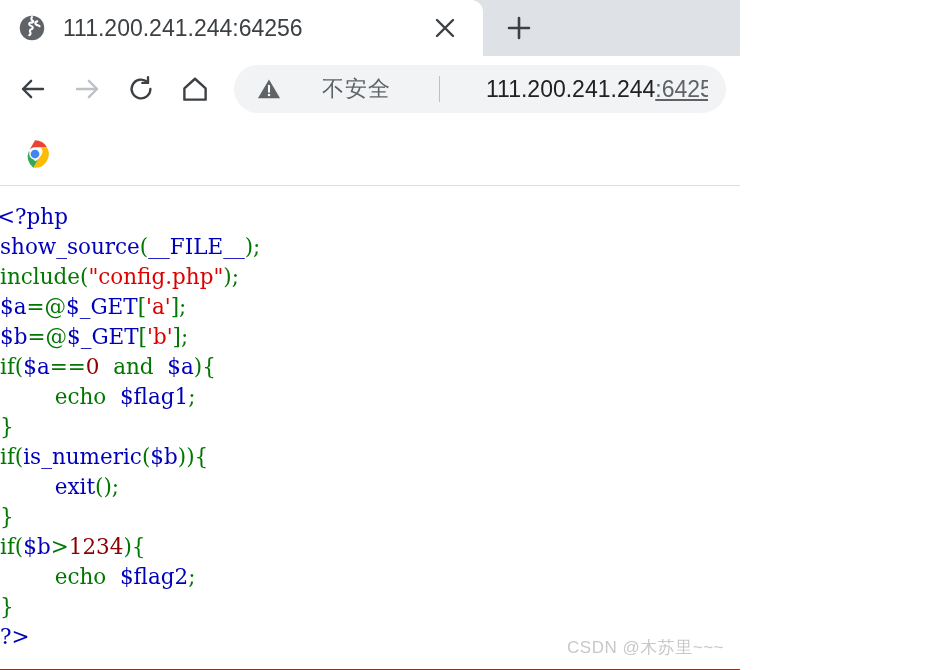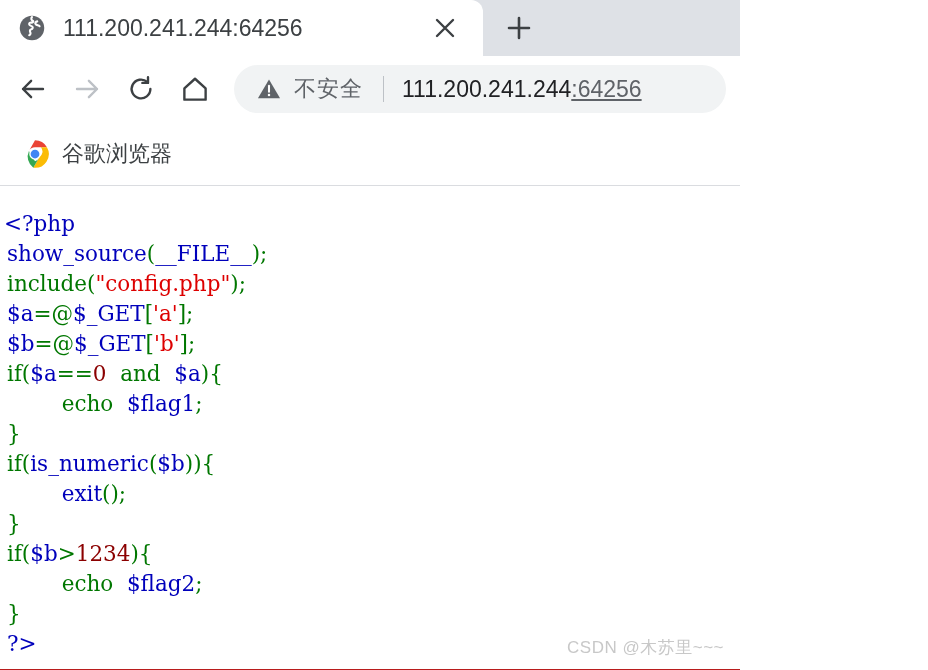--- a/index.html
+++ b/index.html
@@ -87,20 +87,21 @@
     flex: 1 1 auto;
     height: 48px;
     margin-left: 12px;
     background: #f1f3f4;
     border-radius: 24px;
     display: flex;
     align-items: center;
     padding: 0 18px 0 22px;
     min-width: 0;
     cursor: text;
+    gap: 28px;
   }
   .warn-icon { flex:0 0 26px; margin-right: 12px; display:flex; align-items:center;}
   .notsecure {
     font-size: 22px;
     color: #5f6368;
     white-space: nowrap;
     letter-spacing: 1px;
   }
   .vdiv {
     width: 1px; height: 26px;
@@ -136,21 +137,21 @@
   .bmk-label { font-size: 22px; color: #3c4043; white-space: nowrap; }
 
   
   .content {
     position: relative;
     height: 483px;
     background: #ffffff;
     overflow: hidden;
   }
   pre.code {
-    margin: 7px;
+    margin: 0;
     padding: 16px 16px 0 0;
     font-family: "DejaVu Serif", "Liberation Serif", serif;
     font-size: 21.5px;
     line-height: 30px;
     white-space: pre;
     color: #000000;
     letter-spacing: 0px;
     text-indent: -3px;
   }
   .kw   { color: #007700; }   
@@ -245,21 +246,20 @@
       <span class="bmk-ico">
         <svg width="30" height="30" viewBox="0 0 48 48">
           <circle cx="24" cy="24" r="22" fill="#ffffff"></circle>
           <path d="M24 2 A22 22 0 0 1 43.1 13.1 L24 13.1 A10.9 10.9 0 0 0 14.3 19 Z" fill="#EA4335"></path>
           <path d="M43.1 13.1 A22 22 0 0 1 21.3 45.9 L30.9 29.3 A10.9 10.9 0 0 0 33.5 13.1 Z" fill="#FBBC05"></path>
           <path d="M21.3 45.9 A22 22 0 0 1 14.3 19 L24 35.6 A10.9 10.9 0 0 0 30.9 29.3 Z" fill="#34A853"></path>
           <circle cx="24" cy="24" r="9.2" fill="#ffffff"></circle>
           <circle cx="24" cy="24" r="7" fill="#4285F4"></circle>
         </svg>
       </span>
-      <span class="bmk-label">谷歌浏览器</span>
     </div>
 
   </div>
 
   <div class="content">
     <pre class="code" id="code-block"><span class="var">&lt;?php</span>
 <span class="var">show_source</span><span class="kw">(</span><span class="var">__FILE__</span><span class="kw">)</span><span class="kw">;</span>
 <span class="kw">include</span><span class="kw">(</span><span class="str">"config.php"</span><span class="kw">)</span><span class="kw">;</span>
 <span class="var">$a</span><span class="kw">=@</span><span class="var">$_GET</span><span class="kw">[</span><span class="str">'a'</span><span class="kw">]</span><span class="kw">;</span>
 <span class="var">$b</span><span class="kw">=@</span><span class="var">$_GET</span><span class="kw">[</span><span class="str">'b'</span><span class="kw">]</span><span class="kw">;</span>

